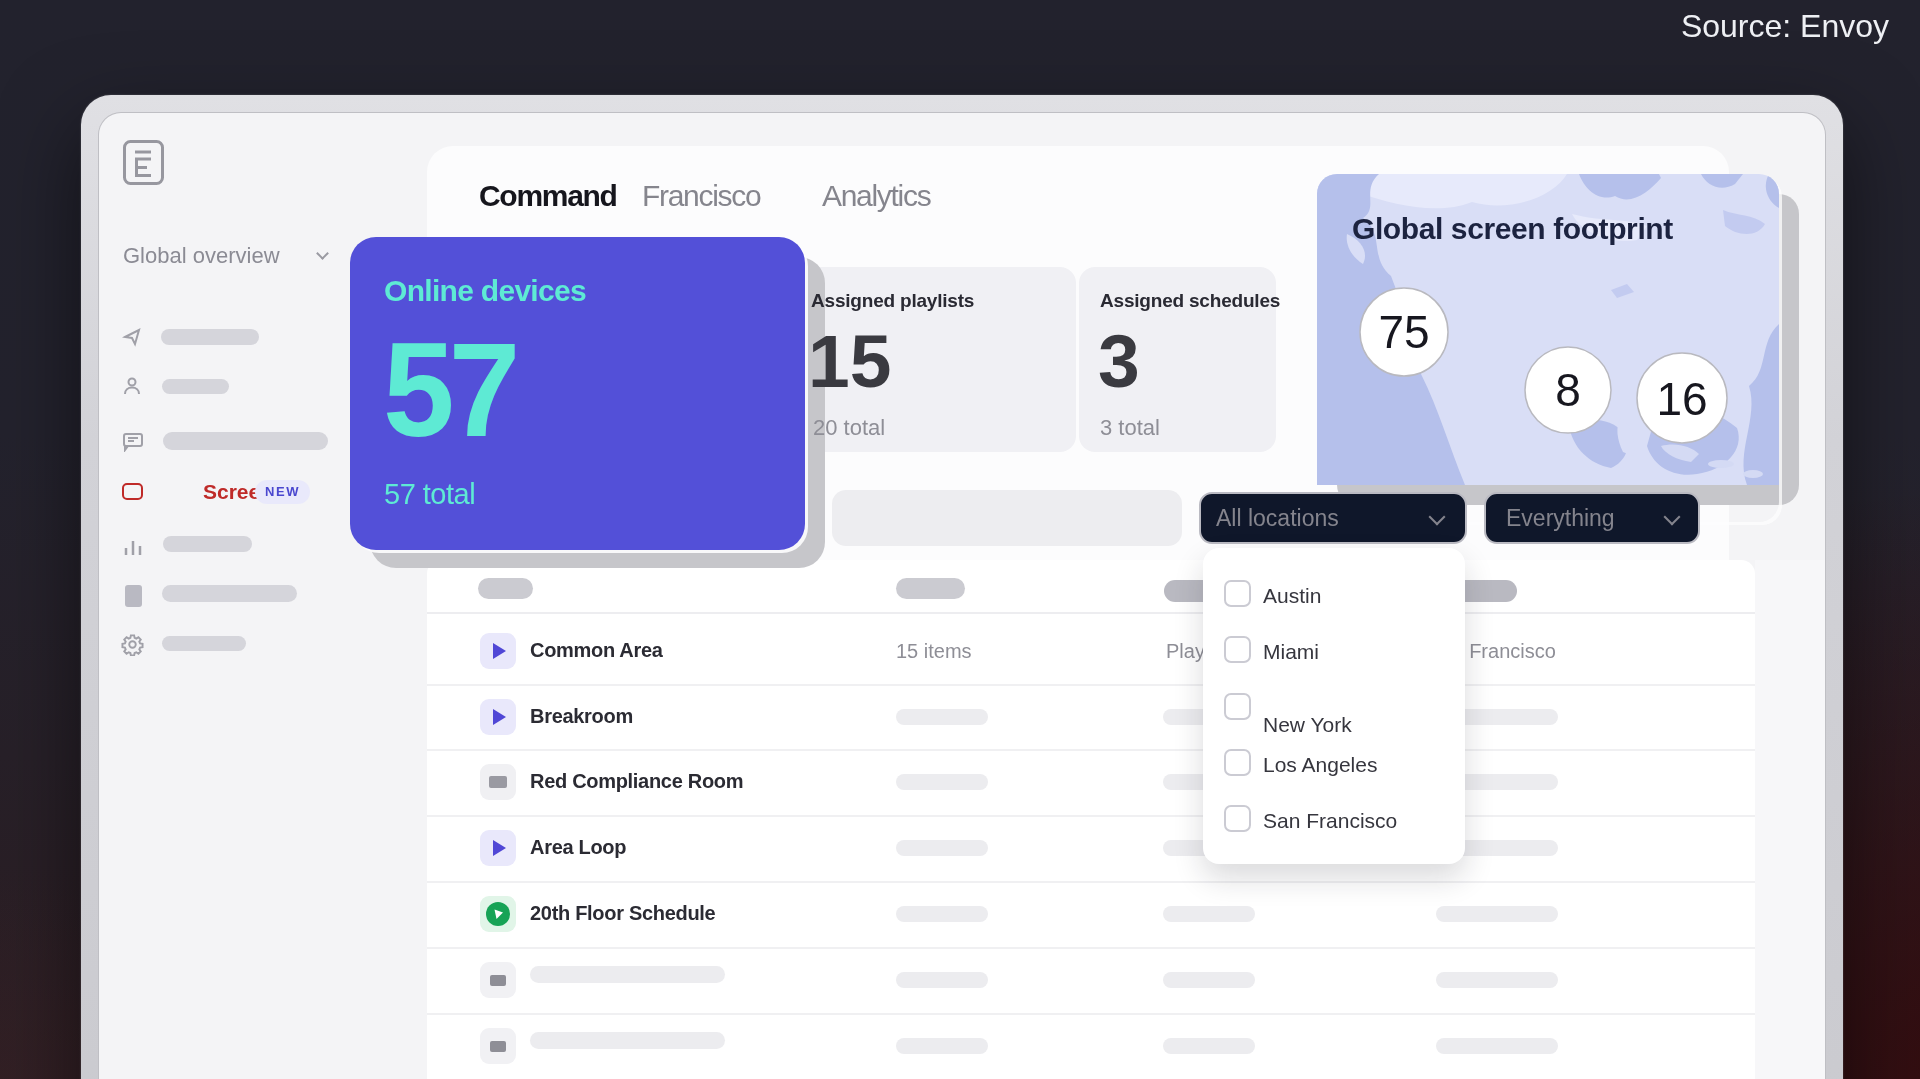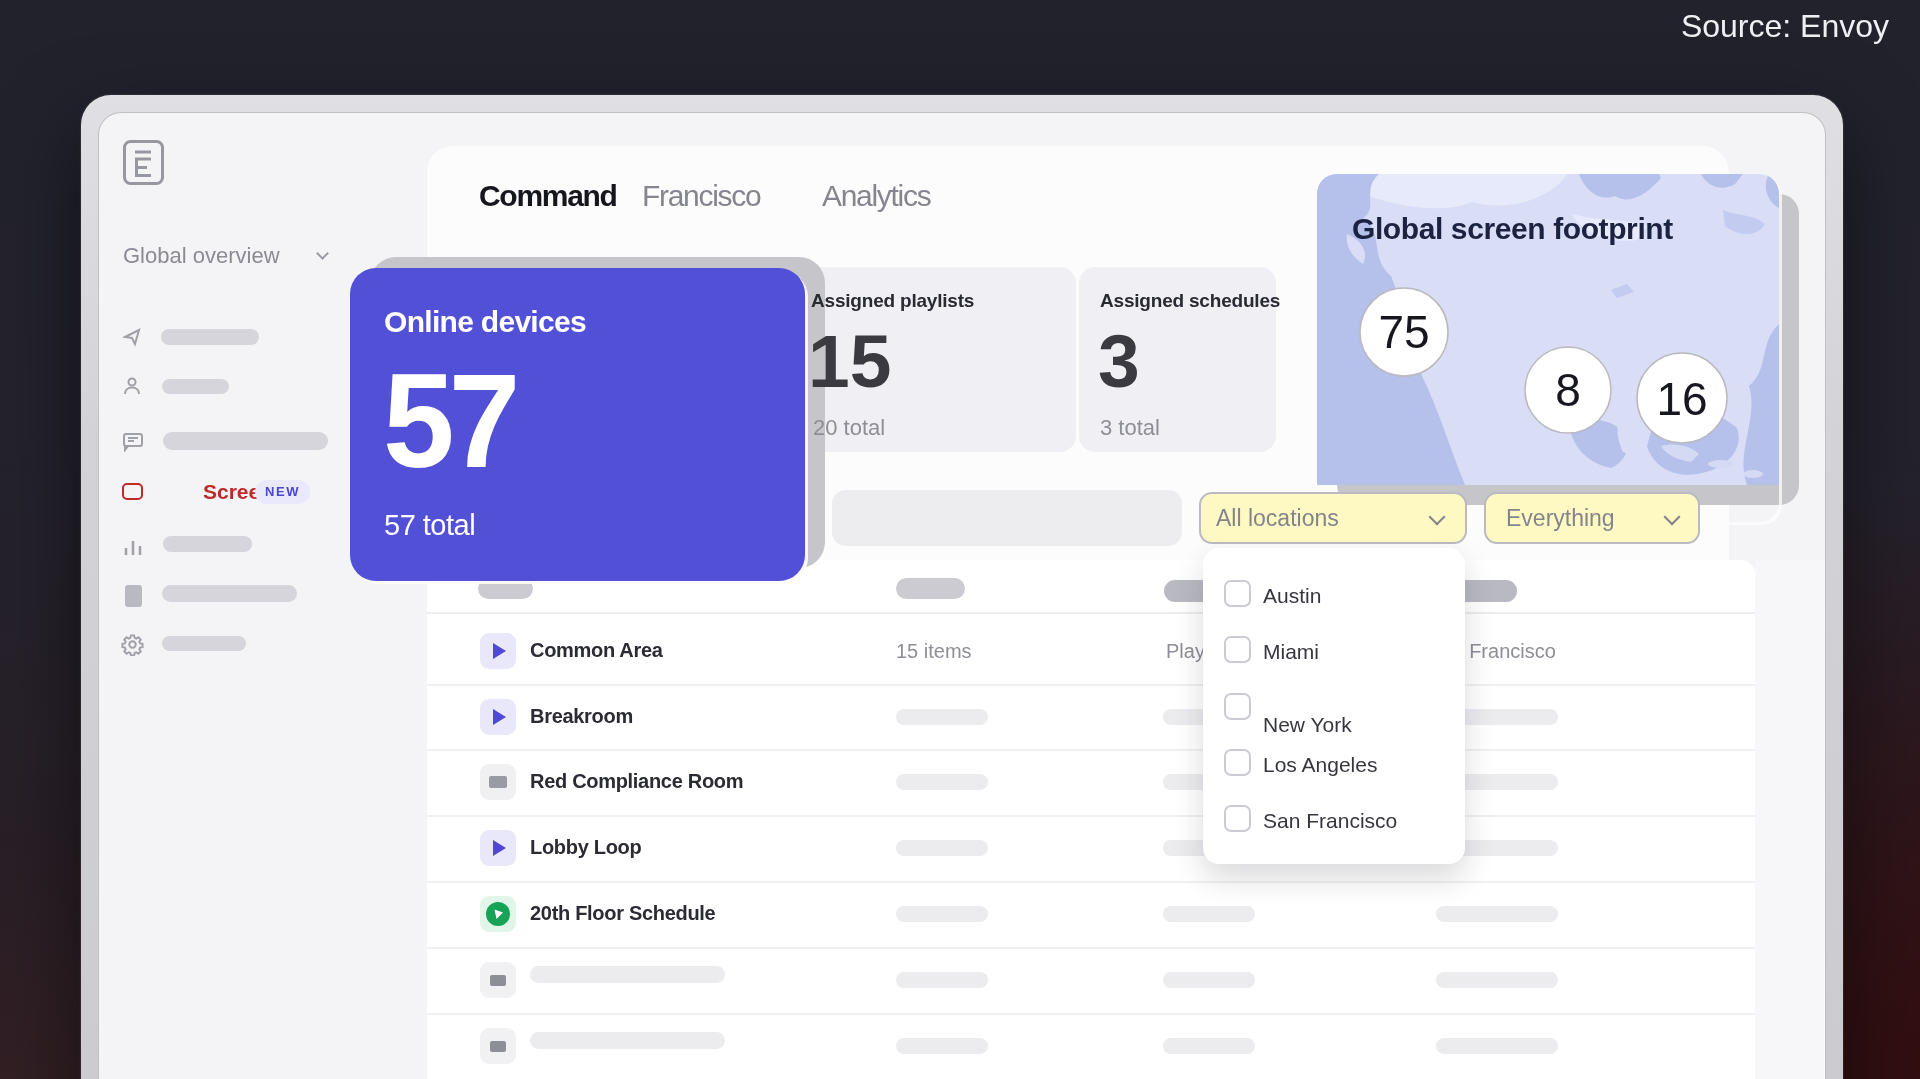--- a/index.html
+++ b/index.html
@@ -34,28 +34,28 @@
   .pill { position:absolute; background:#d5d5db; border-radius:99px; }
   .screens-ic { left:23px; width:21px; height:17px; border:2.5px solid #bf2a28; border-radius:5px; }
   .screens-tx { left:64px; color:#bf2a28; font-size:21px; font-weight:bold; }
   .newbadge { left:156px; width:55px; height:24px; background:#e9e9fb; border-radius:12px;
               color:#4a47cf; font-size:13px; font-weight:bold; letter-spacing:1.5px;
               text-align:center; line-height:24px; }
   
   .tab { top:66px; font-size:30px; letter-spacing:-1.3px; }
   
   .stack { background:#c6c6ca; border-radius:26px; z-index:3; }
-  .purple { left:251px; top:124px; width:455px; height:313px; background:#5350d8; border-radius:26px; color:#ffffff; z-index:4; box-shadow:3px 3px 0 rgba(253,253,254,.9);margin-top:31px; }
+  .purple { left:251px; top:124px; width:455px; height:313px; background:#5350d8; border-radius:26px; color:#5eead4; z-index:4; box-shadow:3px 3px 0 rgba(253,253,254,.9); }
   .gcard { background:#f0f0f4; border-radius:16px; color:#2a2a33; }
   .gcard div { white-space:nowrap; z-index:5; }
   .bignum { font-weight:bold; color:#3a3a40; }
   .graytx { color:#8e8e96; }
   
   .band { left:733px; top:377px; width:350px; height:56px; background:#ededf0; border-radius:14px; }
-  .select { top:379px; height:52px; background:#fef9c3; border:2px solid #babac2; border-radius:13px; z-index:6;
+  .select { top:379px; height:52px; background:#0f172a; border:2px solid #babac2; border-radius:13px; z-index:6;
             font-size:23px; color:#84848d; line-height:48px; }
   .chev { width:12px; height:12px; border-right:2.5px solid #84848d; border-bottom:2.5px solid #84848d;
           transform:rotate(45deg); display:inline-block; }
   
   .table { left:328px; top:447px; width:1328px; height:740px; background:#ffffff; border-radius:14px 14px 0 0; }
   .hline { position:absolute; left:0; width:1328px; height:2px; background:#ededf0; }
   .rline { position:absolute; left:0; width:1328px; height:1.5px; background:#f0f0f2; }
   .tile { position:absolute; left:53px; width:36px; height:36px; border-radius:9px; }
   .rowtx { position:absolute; left:103px; font-size:20px; font-weight:bold; color:#2b2b33; letter-spacing:-0.3px; }
   .cpill { position:absolute; border-radius:9px; }
@@ -170,21 +170,21 @@
         </div>
     <div class="rowtx" style="top:210px;">Red Compliance Room</div>
     <div class="cpill" style="left:469px; top:214px; width:92px; height:16px; background:#ececef;"></div>
     <div class="cpill" style="left:736px; top:214px; width:92px; height:16px; background:#ececef;"></div>
     <div class="cpill" style="left:1009px; top:214px; width:122px; height:16px; background:#ececef;"></div>
     <div class="rline" style="top:255px;"></div>
 
     <div class="tile" style="top:270px; background:#e9e8fb;"><svg width="36" height="36" viewBox="0 0 36 36">
             <path d="M13 10 L26 18 L13 26 Z" fill="#5047d6"></path>
           </svg></div>
-    <div class="rowtx" style="top:276px;">Lobby Loop</div>
+    <div class="rowtx" style="top:276px;">Area Loop</div>
     <div class="cpill" style="left:469px; top:280px; width:92px; height:16px; background:#ececef;"></div>
     <div class="cpill" style="left:736px; top:280px; width:92px; height:16px; background:#ececef;"></div>
     <div class="cpill" style="left:1009px; top:280px; width:122px; height:16px; background:#ececef;"></div>
     <div class="rline" style="top:321px;"></div>
 
     <div class="tile" style="top:336px; background:#e1f5e8;"><svg width="36" height="36" viewBox="0 0 36 36">
             <circle cx="18" cy="18" r="12" fill="#17a356"></circle>
             <path d="M14.5 13.5 L23 16.5 L16.5 23 Z" fill="#fff"></path>
           </svg></div>
     <div class="rowtx" style="top:342px;">20th Floor Schedule</div>

